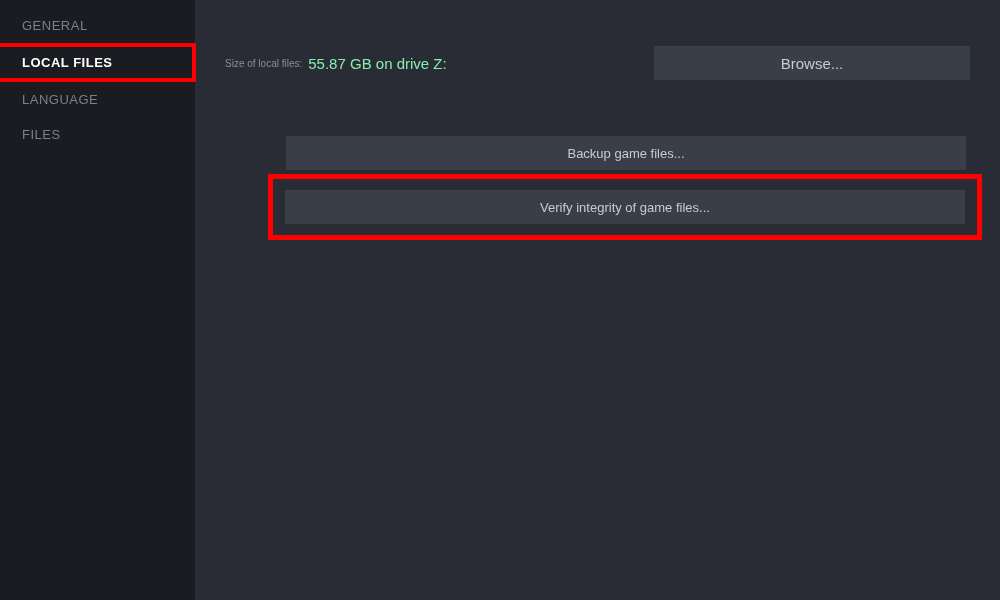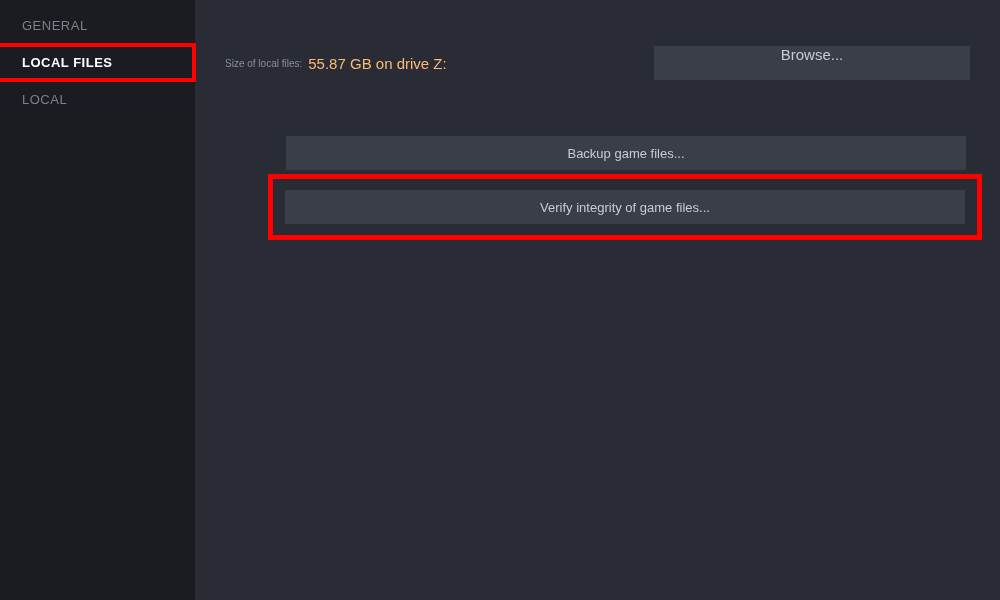--- a/index.html
+++ b/index.html
@@ -46,32 +46,32 @@
       display: flex;
       align-items: center;
       margin-bottom: 56px;
     }
     .size-label {
       color: #8a8e96;
       font-size: 10px;
       margin-right: 6px;
     }
     .size-value {
-      color: #fdba74;
+      color: #86efac;
       font-size: 15px;
     }
     .browse-button {
       margin-left: auto;
       width: 316px;
       height: 34px;
       background: #3a3e48;
       color: #c8cbd1;
       font-size: 15px;
       display: flex;
-      align-items: flex-start;
+      align-items: center;
       justify-content: center;
       cursor: pointer;
     }
     .action-button {
       width: 680px;
       height: 34px;
       background: #3a3e48;
       color: #c8cbd1;
       font-size: 13px;
       display: flex;
@@ -101,21 +101,24 @@
 <body>
 
 <div class="sidebar">
   <div class="sidebar-item">
     <span>GENERAL</span>
   </div>
   <div class="sidebar-item active highlight-red">
     <span>LOCAL FILES</span>
   </div>
   <div class="sidebar-item">
-    <span>LOCAL</span>
+    <span>LANGUAGE</span>
+  </div>
+  <div class="sidebar-item">
+    <span>FILES</span>
   </div>
 </div>
 
 <div class="content">
   <div class="size-row">
     <span class="size-label">Size of local files:</span>
     <span class="size-value">55.87 GB on drive Z:</span>
     <div class="browse-button">
       <span>Browse...</span>
     </div>

